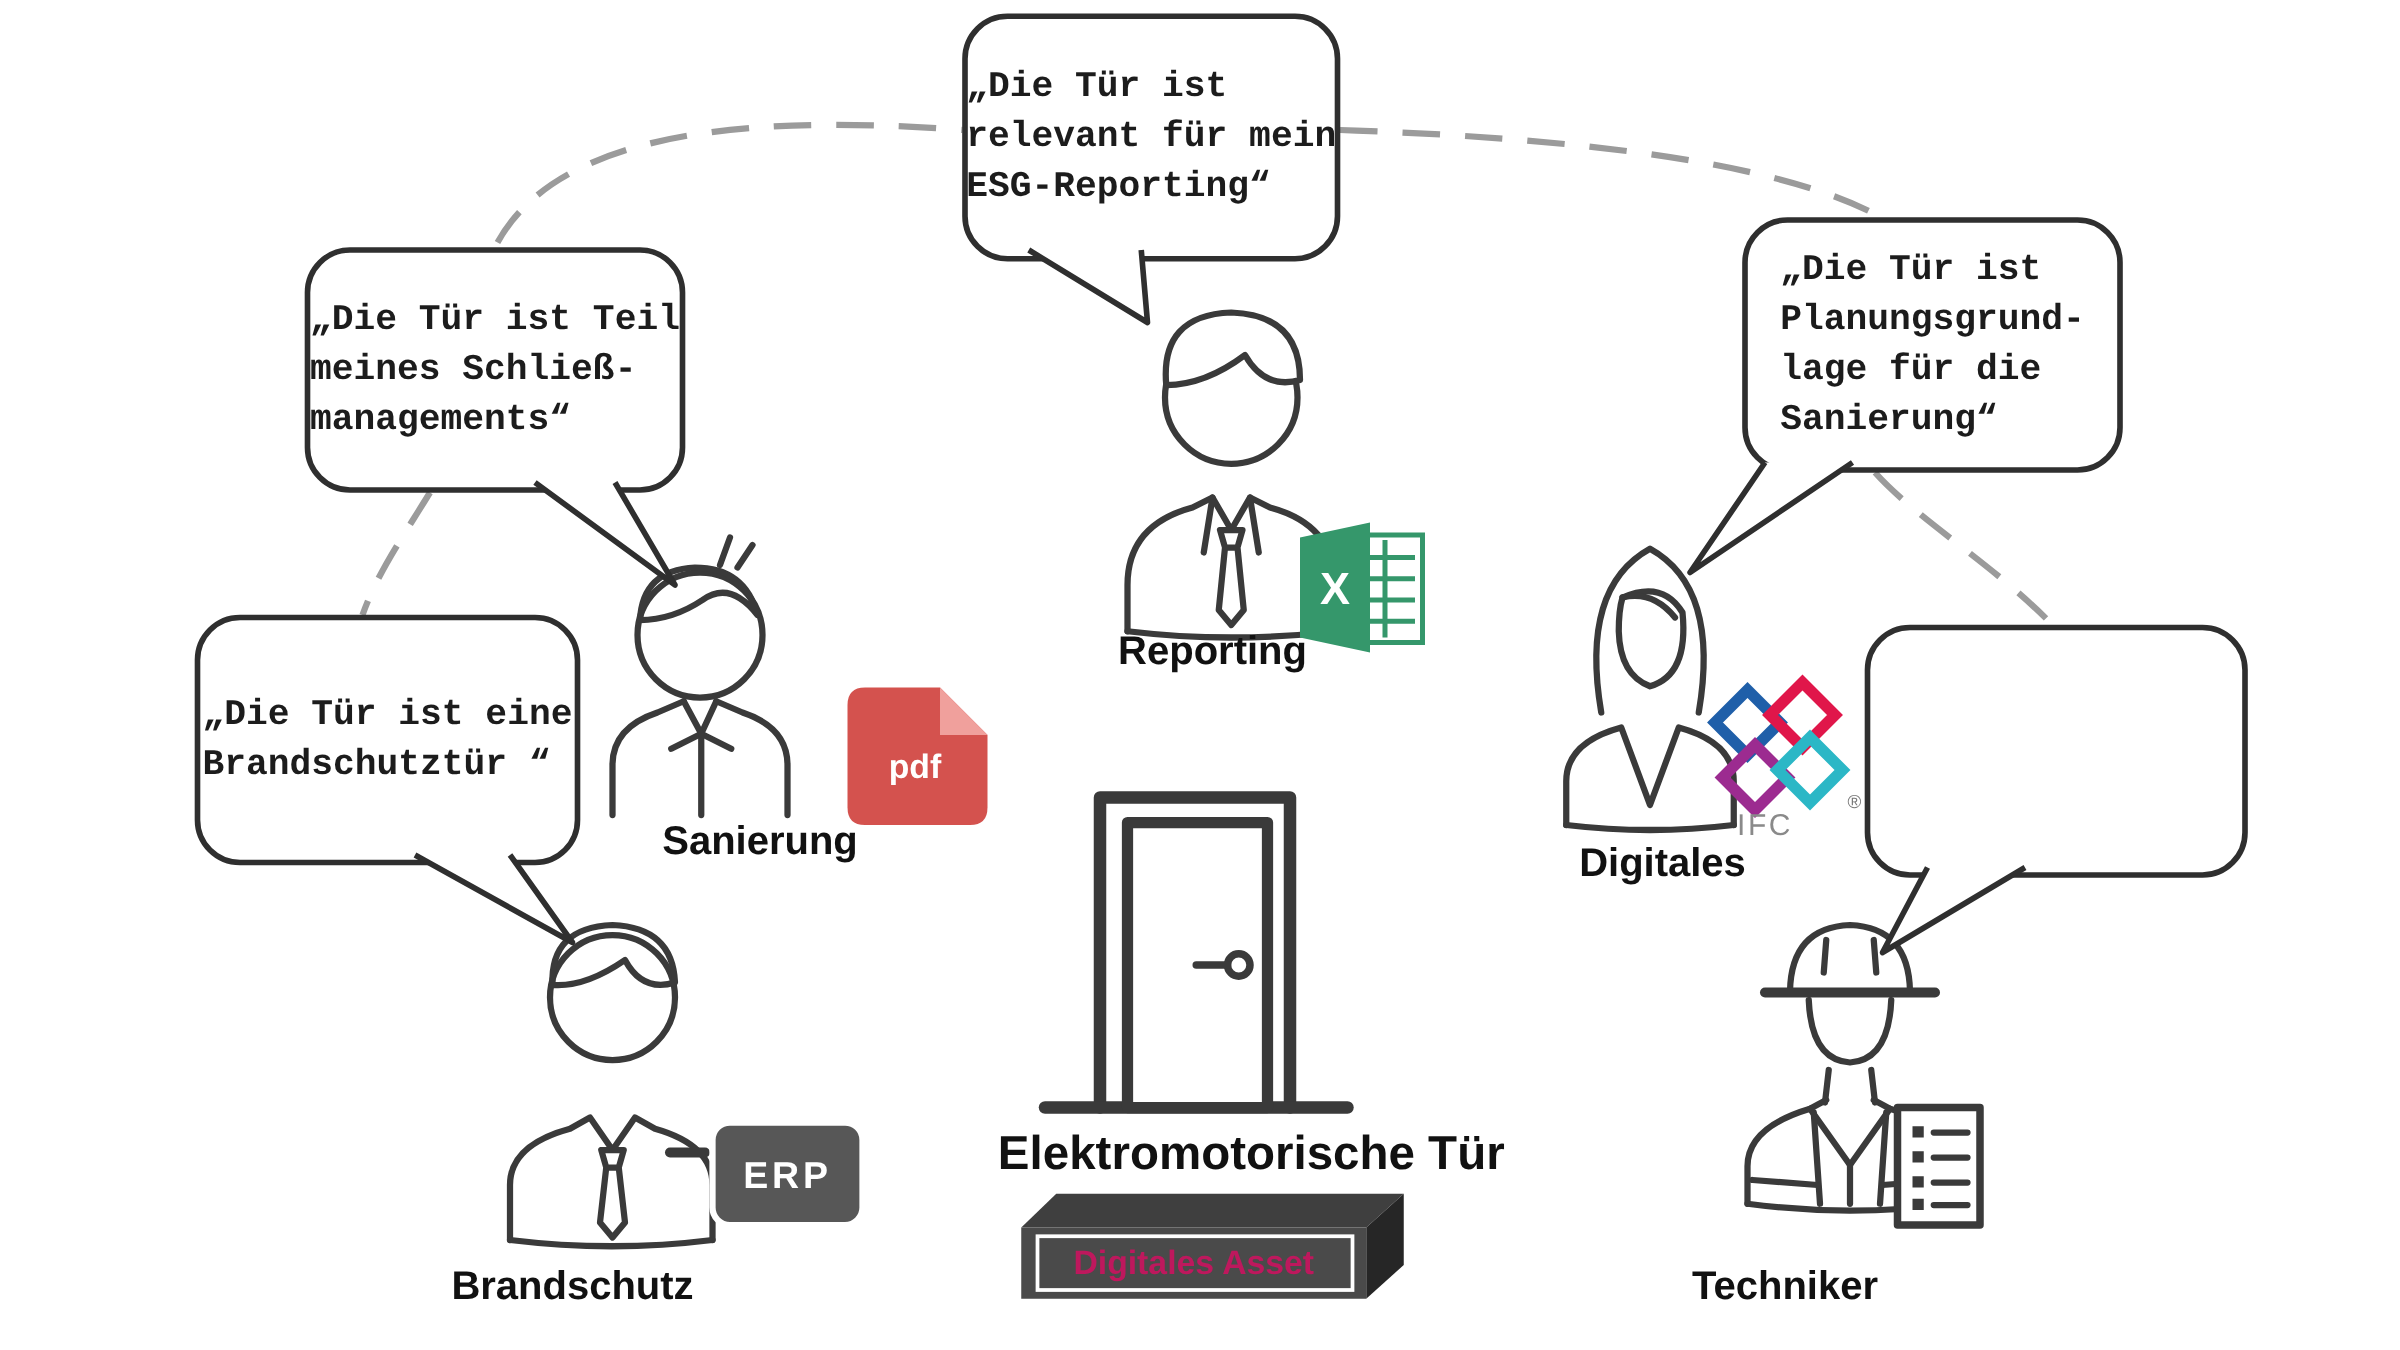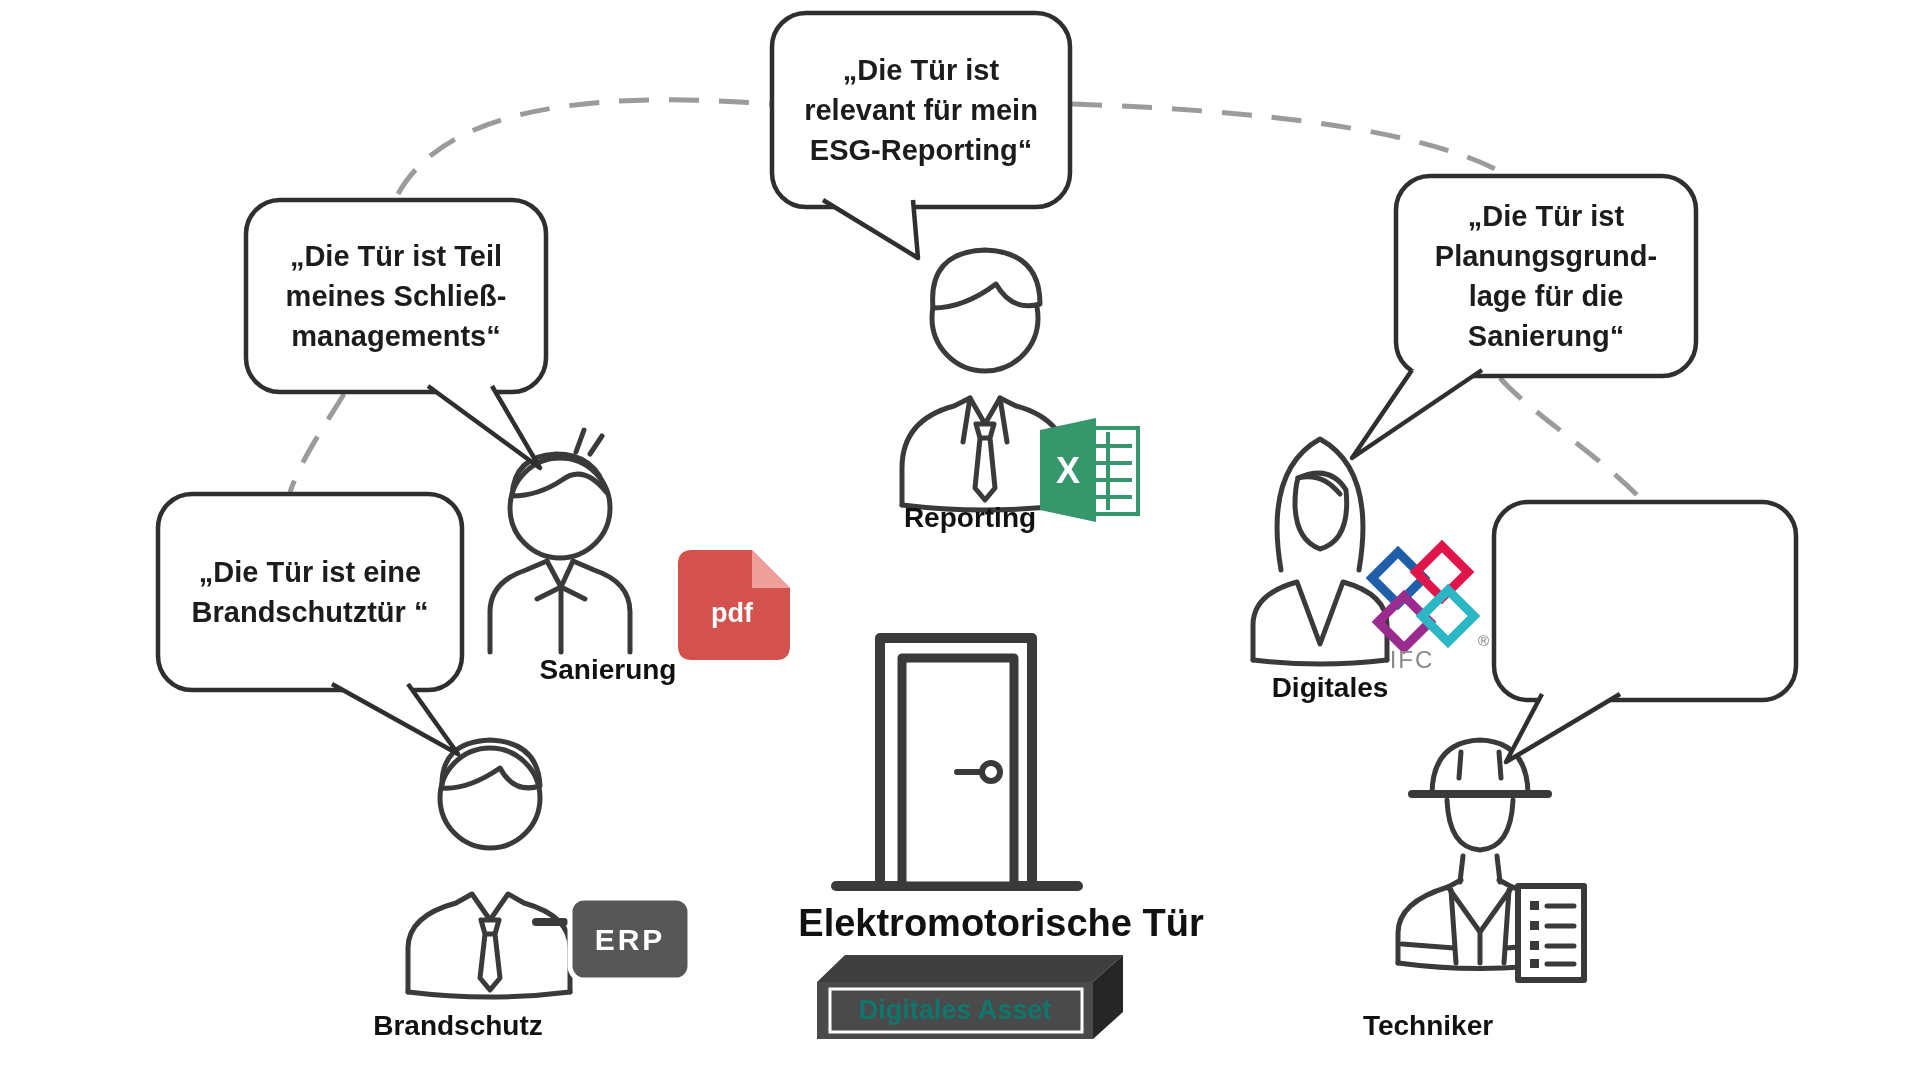--- a/index.html
+++ b/index.html
@@ -1,27 +1,27 @@
 <!DOCTYPE html>
 <html><head>
 <meta charset="utf-8">
 <style>
   html,body{margin:0;padding:0;background:#ffffff;}
   #stage{position:relative;width:1920px;height:1080px;background:#ffffff;overflow:hidden;
          font-family:"Liberation Sans",sans-serif;}
   #art{position:absolute;left:0;top:0;}
   .bubble-text{position:absolute;display:flex;align-items:center;justify-content:center;
-         text-align:center;font-weight:bold;font-size:29px;line-height:1.38;
-         white-space:pre-line;color:#1c1c1c;pointer-events:none;}
+         text-align:left;font-weight:bold;font-size:29px;line-height:1.38;
+         white-space:pre-line;color:#1c1c1c;pointer-events:none;font-family:Liberation Mono, monospace;}
   .lift{padding-bottom:48px;}
-  .plabel{position:absolute;transform:translateX(-50%);font-weight:bold;font-size:28px;
+  .plabel{position:absolute;transform:translateX(-50%);font-weight:bold;font-size:32px;
          color:#111;white-space:nowrap;pointer-events:none;}
   .door-label{font-size:38px;margin-left:46px;}
   .asset-text{position:absolute;left:817px;top:982px;width:276px;height:57px;
-         display:flex;align-items:center;justify-content:center;color:#0f766e;
+         display:flex;align-items:center;justify-content:center;color:#be185d;
          font-weight:bold;font-size:27px;pointer-events:none;}
 </style>
 </head>
 <body>
 
 <div id="stage">
 
 <svg id="art" width="1920" height="1080" viewBox="0 0 1920 1080">
 
   <g stroke="#9b9b9b" stroke-width="5" fill="none" stroke-dasharray="30 20">

